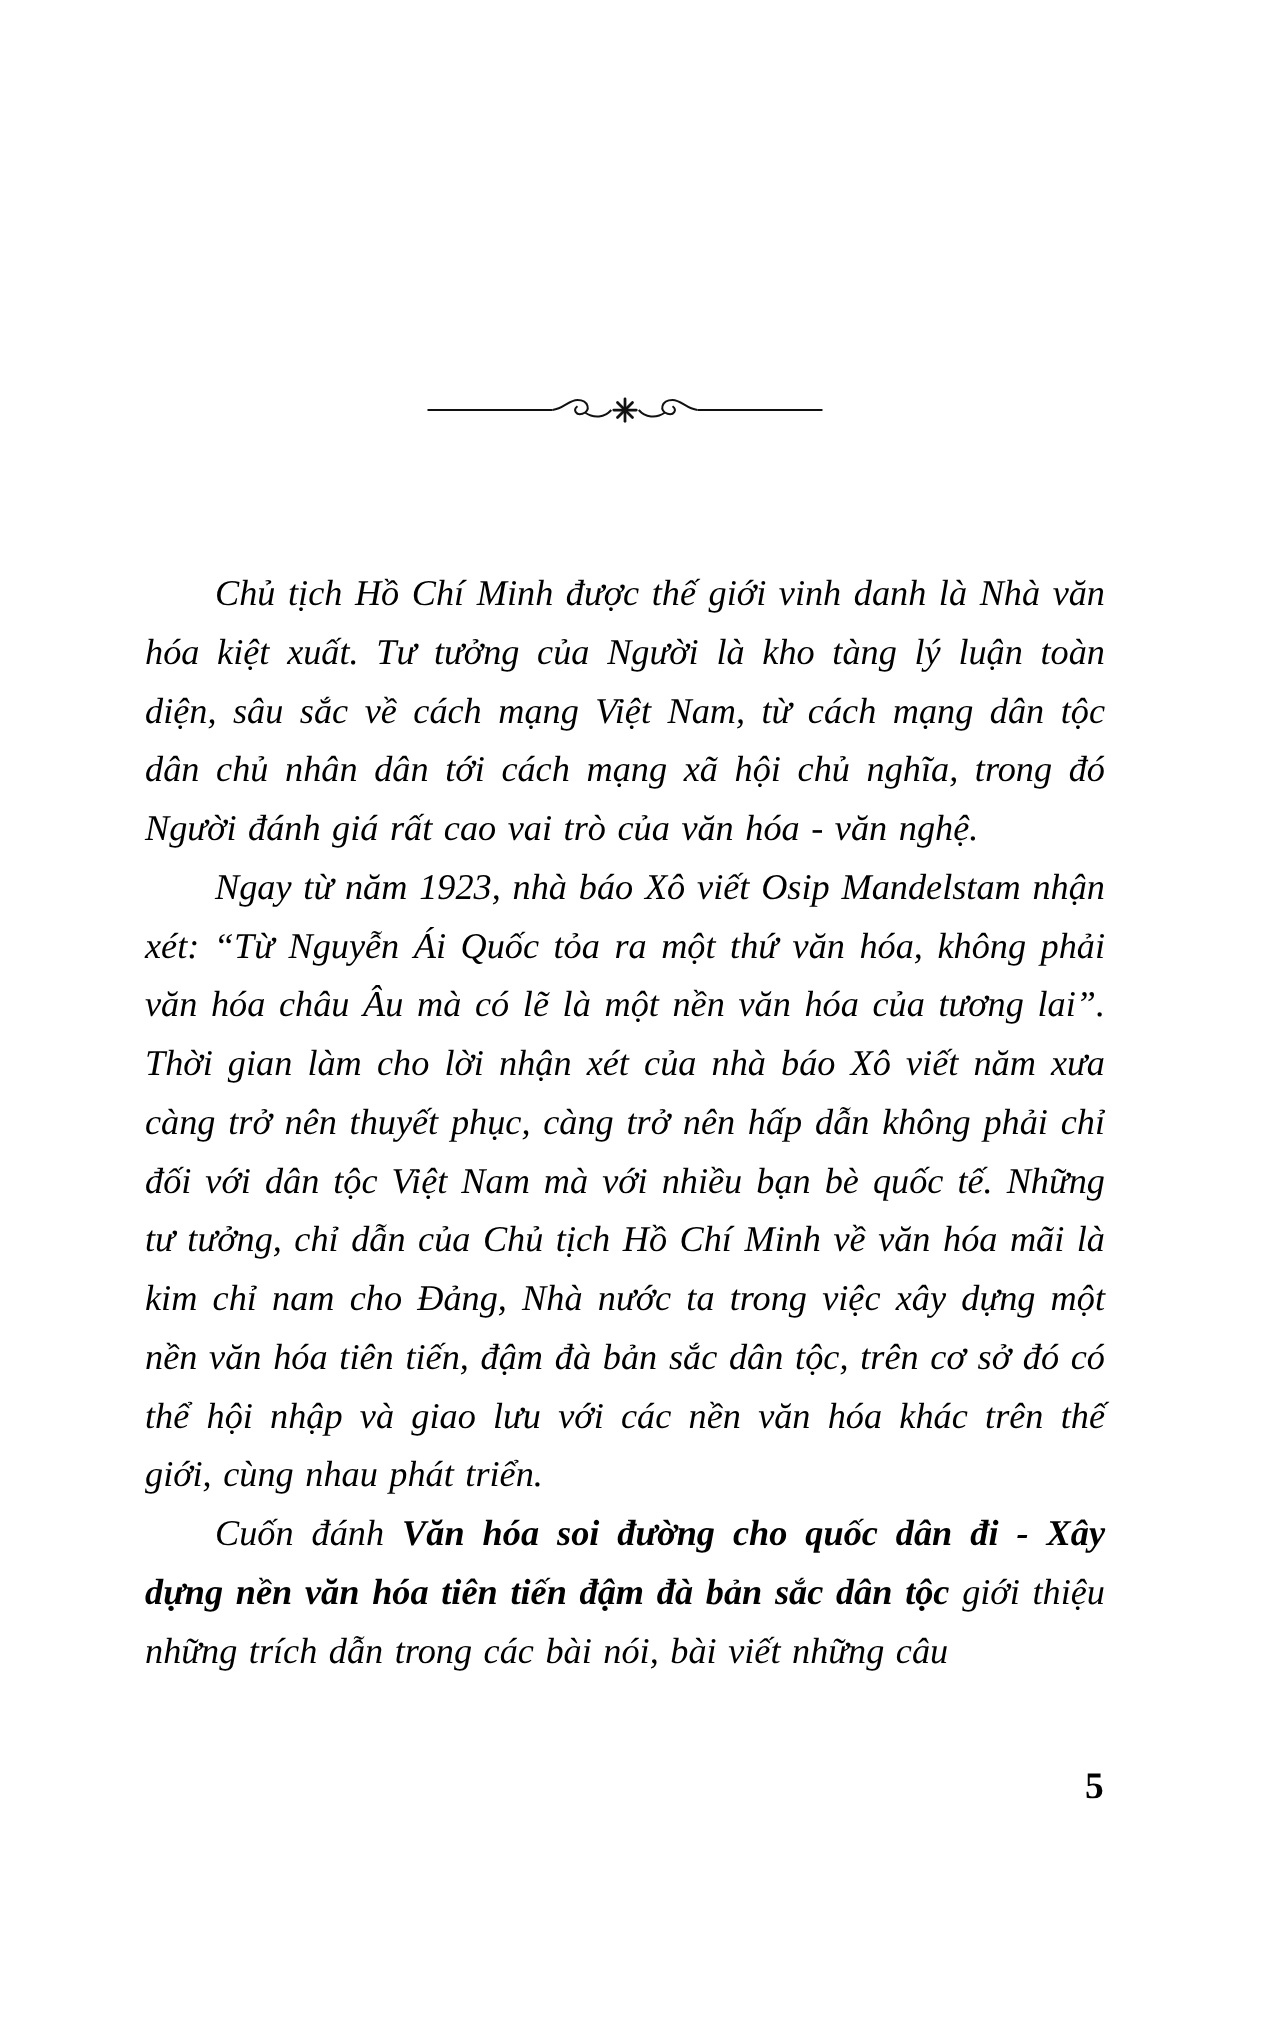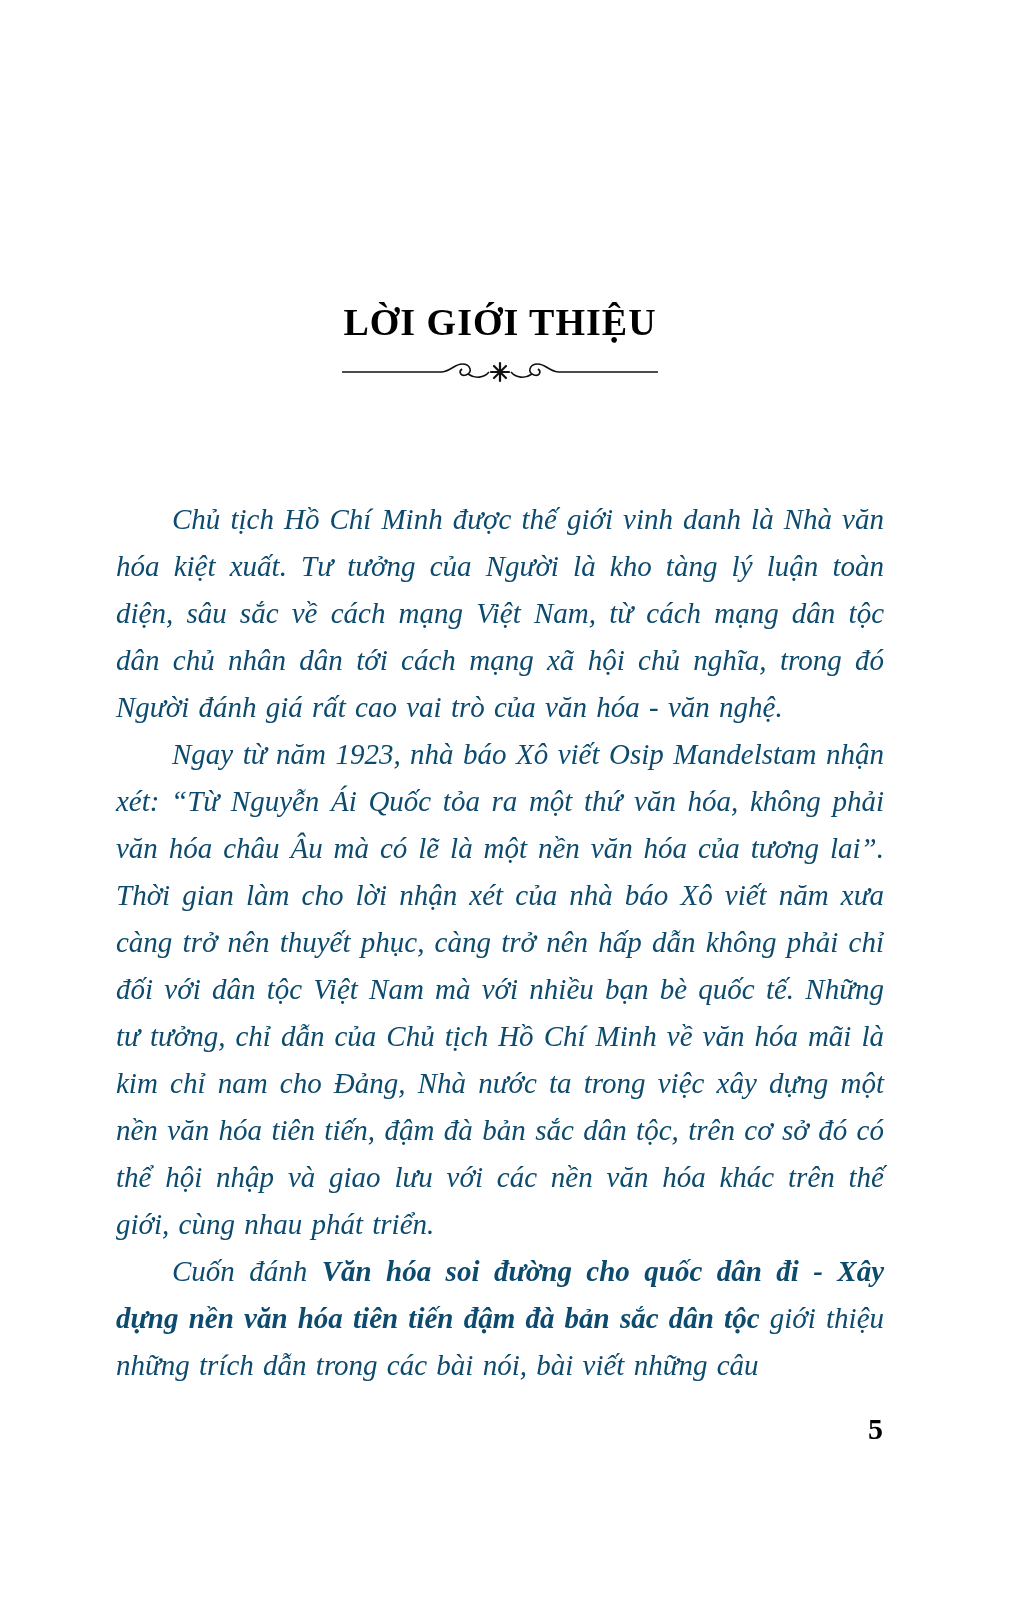--- a/index.html
+++ b/index.html
@@ -38,21 +38,21 @@
     display: flex;
     justify-content: center;
     margin-top: 12px;
   }
   .body-text {
     margin-top: 108px;
     font-style: italic;
     font-size: 29px;
     line-height: 47px;
     text-align: justify;
-    color: #0c4a6e;
+    color: #000000;
     word-spacing: 2px;
   }
   .body-text p {
     margin: 0;
     text-indent: 56px;
   }
   .book-title-bold {
     font-weight: bold;
   }
   .page-number {
@@ -64,21 +64,20 @@
     font-size: 30px;
     color: #000000;
   }
 </style>
 </head>
 <body>
 
 <div class="page">
   <div class="content">
 
-    <h1 class="title">LỜI GIỚI THIỆU</h1>
 
     <div class="divider">
       <svg width="320" height="32" viewBox="0 0 320 32" aria-hidden="true">
         <g stroke="#111111" fill="none" stroke-width="1.6">
           <line x1="2" y1="16" x2="102" y2="16"></line>
           <line x1="218" y1="16" x2="318" y2="16"></line>
           <path d="M102 16 c9 -1 13 -8 20 -8 c9 0 11 9 4 11 c-5 1.5 -8 -3 -4 -6"></path>
           <path d="M128 18 c7 5 16 4 21 -2"></path>
           <path d="M218 16 c-9 -1 -13 -8 -20 -8 c-9 0 -11 9 -4 11 c5 1.5 8 -3 4 -6"></path>
           <path d="M192 18 c-7 5 -16 4 -21 -2"></path>

